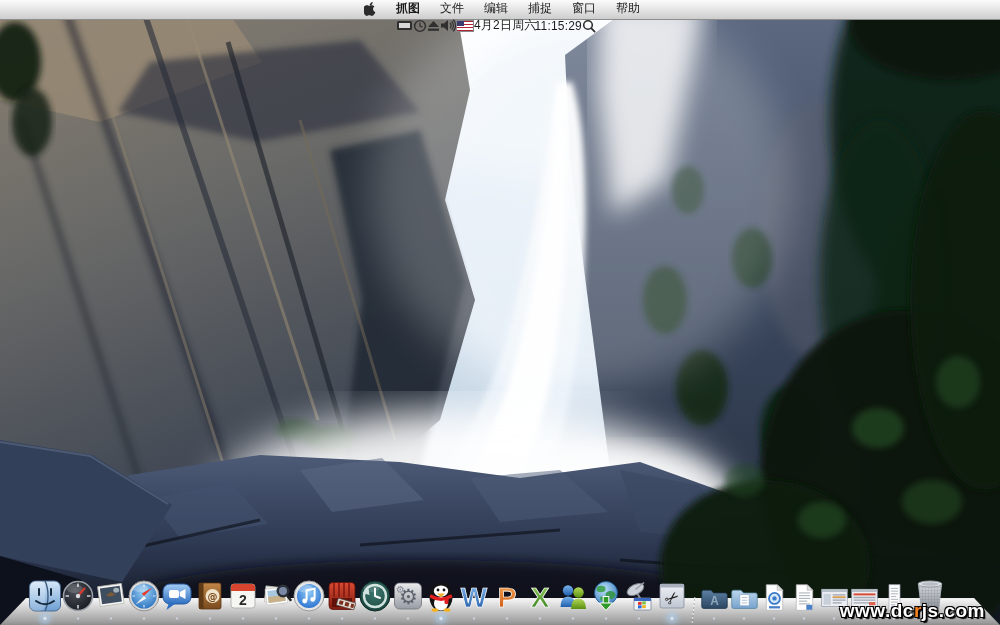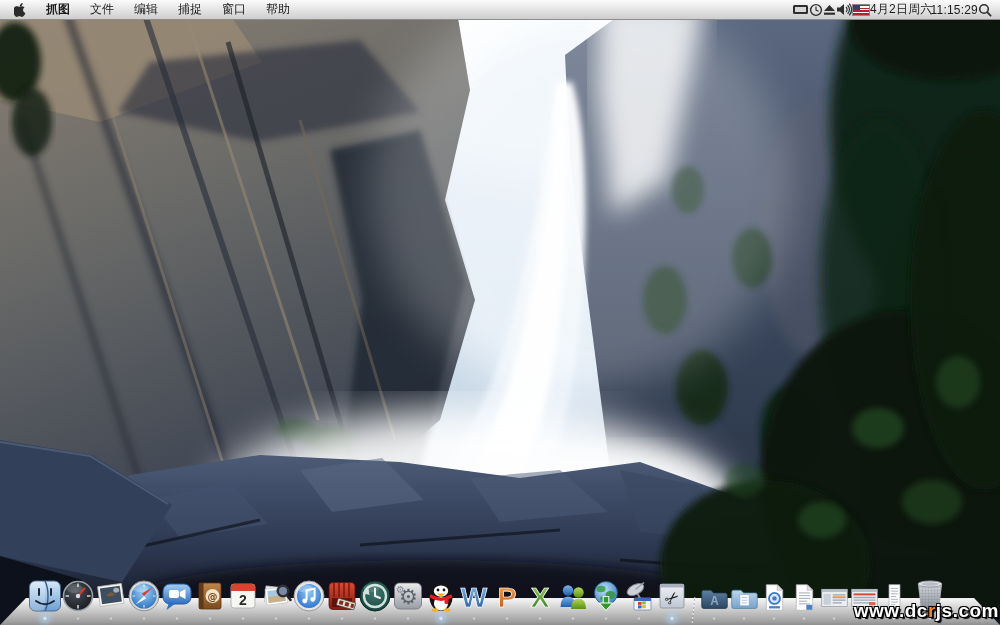--- a/index.html
+++ b/index.html
@@ -5,21 +5,21 @@
   html,body{margin:0;padding:0;}
   body{width:1000px;height:625px;position:relative;overflow:hidden;
        font-family:"Liberation Sans","DejaVu Sans",sans-serif;background:#000;}
   
   .desktop{position:absolute;inset:0;}
   .desktop svg{display:block;width:1000px;height:625px;}
   
   .menubar{position:absolute;top:0;left:0;right:0;height:19px;
     background:linear-gradient(#fbfbfb,#e3e3e3 55%,#cdcdcd);
     border-bottom:1px solid #8d8d8d;display:flex;align-items:center;
-    justify-content:space-between;font-size:12px;color:#1c1c1c;z-index:50;}
+    justify-content:space-between;font-size:12px;color:#1c1c1c;z-index:50;flex-direction:column;}
   .mb-left{display:flex;align-items:center;height:100%;}
   .mb-right{display:flex;align-items:center;height:100%;padding-right:8px;}
   .apple{display:flex;align-items:center;padding:0 10px 0 14px;height:100%;}
   .mi{padding:0 10px;height:100%;display:flex;align-items:center;}
   .mi.bold{font-weight:bold;}
   .sicon{display:flex;align-items:center;height:100%;}
   .mb-date,.mb-time{white-space:nowrap;letter-spacing:.2px;}
   .mb-time{margin-left:-2px;}
   .flagbox{width:16px;height:10px;position:relative;border:0.5px solid #888;
     background:repeating-linear-gradient(0deg,#b22234 0 1.5px,#fff 1.5px 3px);}
@@ -40,21 +40,21 @@
   .refl{position:absolute;left:50%;bottom:-7px;width:4px;height:3px;margin-left:-2px;
     border-radius:50%;background:radial-gradient(circle,rgba(220,235,255,.85),rgba(220,235,255,0) 75%);}
   .running .refl{width:6px;height:5px;margin-left:-3px;bottom:-8px;
     background:radial-gradient(circle,#eaf6ff,rgba(130,190,255,.25) 80%);
     box-shadow:0 0 6px 2px rgba(170,215,255,.9);}
   .sep{width:11px;height:26px;position:relative;}
   .sep::after{content:"";position:absolute;left:5px;bottom:-10px;height:26px;width:1px;
     background:repeating-linear-gradient(rgba(255,255,255,.75) 0 2px,rgba(90,90,90,.35) 2px 4px);
     transform:skewX(-6deg);}
   
-  .watermark{position:absolute;right:1px;bottom:3px;z-index:60;font-weight:bold;
+  .watermark{position:absolute;right:15px;bottom:3px;z-index:60;font-weight:bold;
     font-size:19px;letter-spacing:.5px;color:#fff;
     text-shadow:-1px -1px 0 #000,1px -1px 0 #000,-1px 1px 0 #000,1px 1px 0 #000,2px 2px 1px #000;}
   .watermark .accent{color:#f9821b;}
 </style>
 </head>
 <body>
 
 <div class="desktop">
 <svg viewBox="0 0 1000 625" preserveAspectRatio="none">
   <defs>

